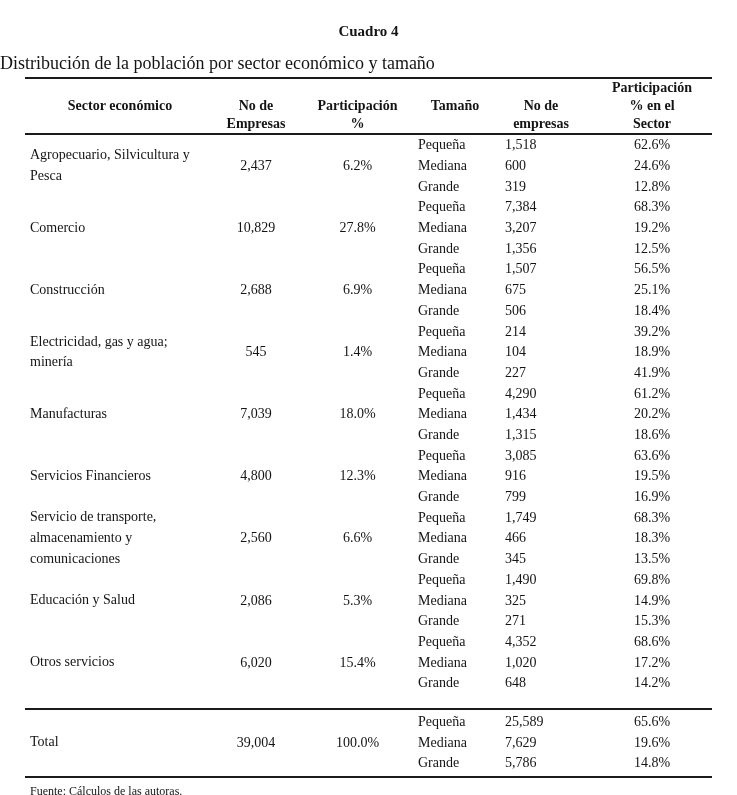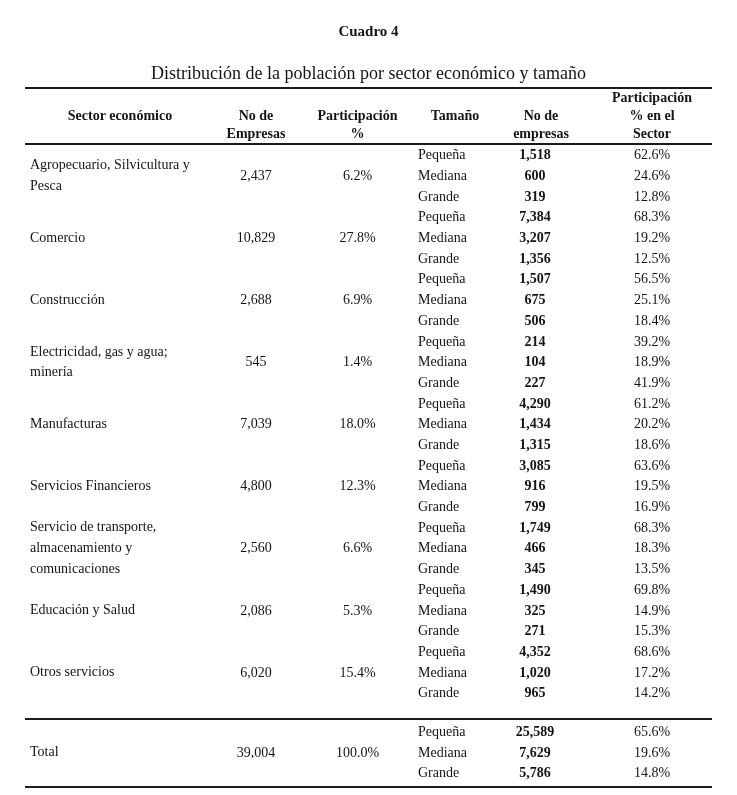--- a/index.html
+++ b/index.html
@@ -12,24 +12,24 @@
   }
   .page { padding-top: 21px; }
 
   .doc-title {
     text-align: center;
     font-weight: bold;
     font-size: 15px;
     line-height: 21px;
   }
   .doc-subtitle {
-    text-align: center;
+    text-align: left;
     font-size: 18px;
     line-height: 22px;
-    margin-top: 20px;
+    margin-top: 10px;
     font-family: Liberation Serif, serif;
   }
 
   .tbl {
     width: 687px;
     margin: 3px 25px 0 25px;
     border-top: 2px solid #1b1b1b;
   }
 
   
@@ -61,21 +61,21 @@
     width: 100px; box-sizing: border-box; padding-right: 8px;
     display: flex; align-items: center; justify-content: center;
   }
   .g-pct {
     width: 95px;
     display: flex; align-items: center; justify-content: center; font-family: Liberation Serif, serif;
   }
   .sizes { width: 307px; }
   .srow { display: flex; height: 20.7px; align-items: center; }
   .s-tam   { width: 100px; box-sizing: border-box; padding-left: 13px; }
-  .s-count { width: 72px;  box-sizing: border-box; padding-right: 12px; text-align: center; font-weight: bold; }
+  .s-count { width: 72px;  box-sizing: border-box; padding-right: 12px; text-align: left; }
   .s-pct   { width: 135px; box-sizing: border-box; padding-left: 15px; text-align: center; }
 
   .spacer { height: 14px; }
 
   .total-wrap {
     border-top: 2px solid #1b1b1b;
     border-bottom: 2px solid #1b1b1b;
     padding: 2px 0;
   }
 
@@ -296,21 +296,21 @@
         <div class="s-count">4,352</div>
         <div class="s-pct">68.6%</div>
       </div>
       <div class="srow">
         <div class="s-tam">Mediana</div>
         <div class="s-count">1,020</div>
         <div class="s-pct">17.2%</div>
       </div>
       <div class="srow">
         <div class="s-tam">Grande</div>
-        <div class="s-count">965</div>
+        <div class="s-count">648</div>
         <div class="s-pct">14.2%</div>
       </div>
     </div>
   </div>
       </div>
 
     <div class="spacer"></div>
 
     <div id="total-slot" class="total-wrap">
         <div class="group">

